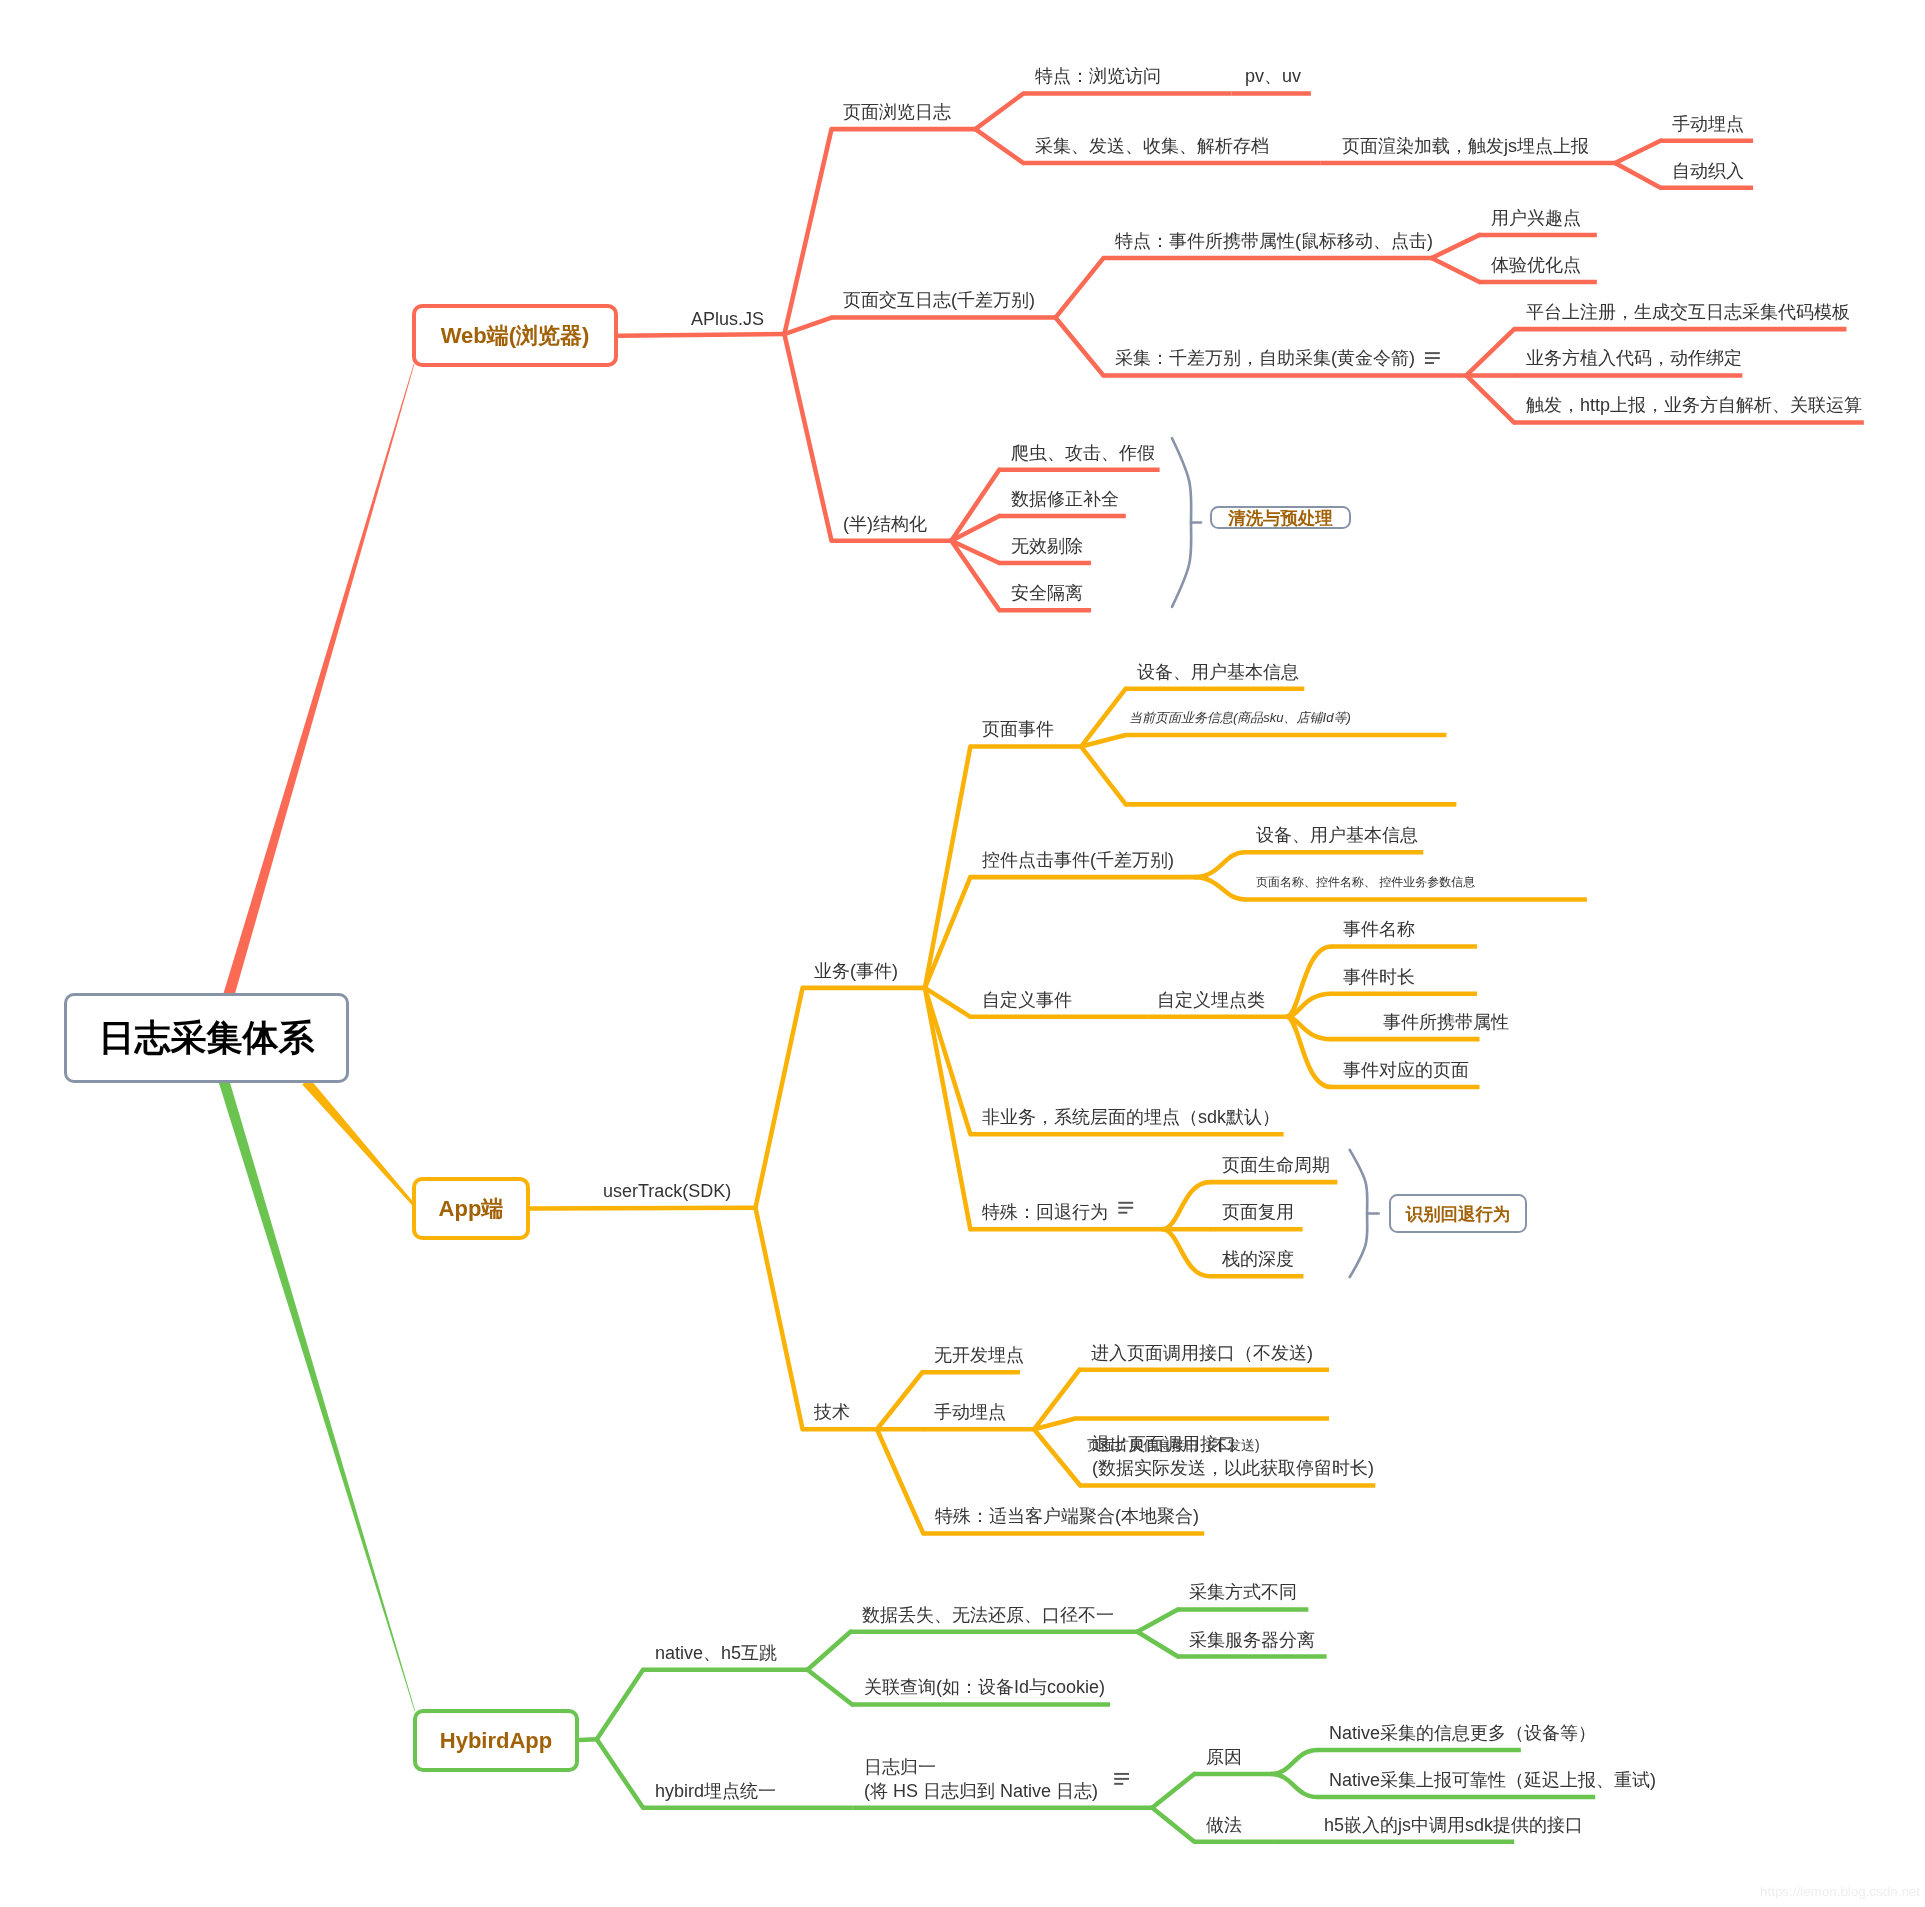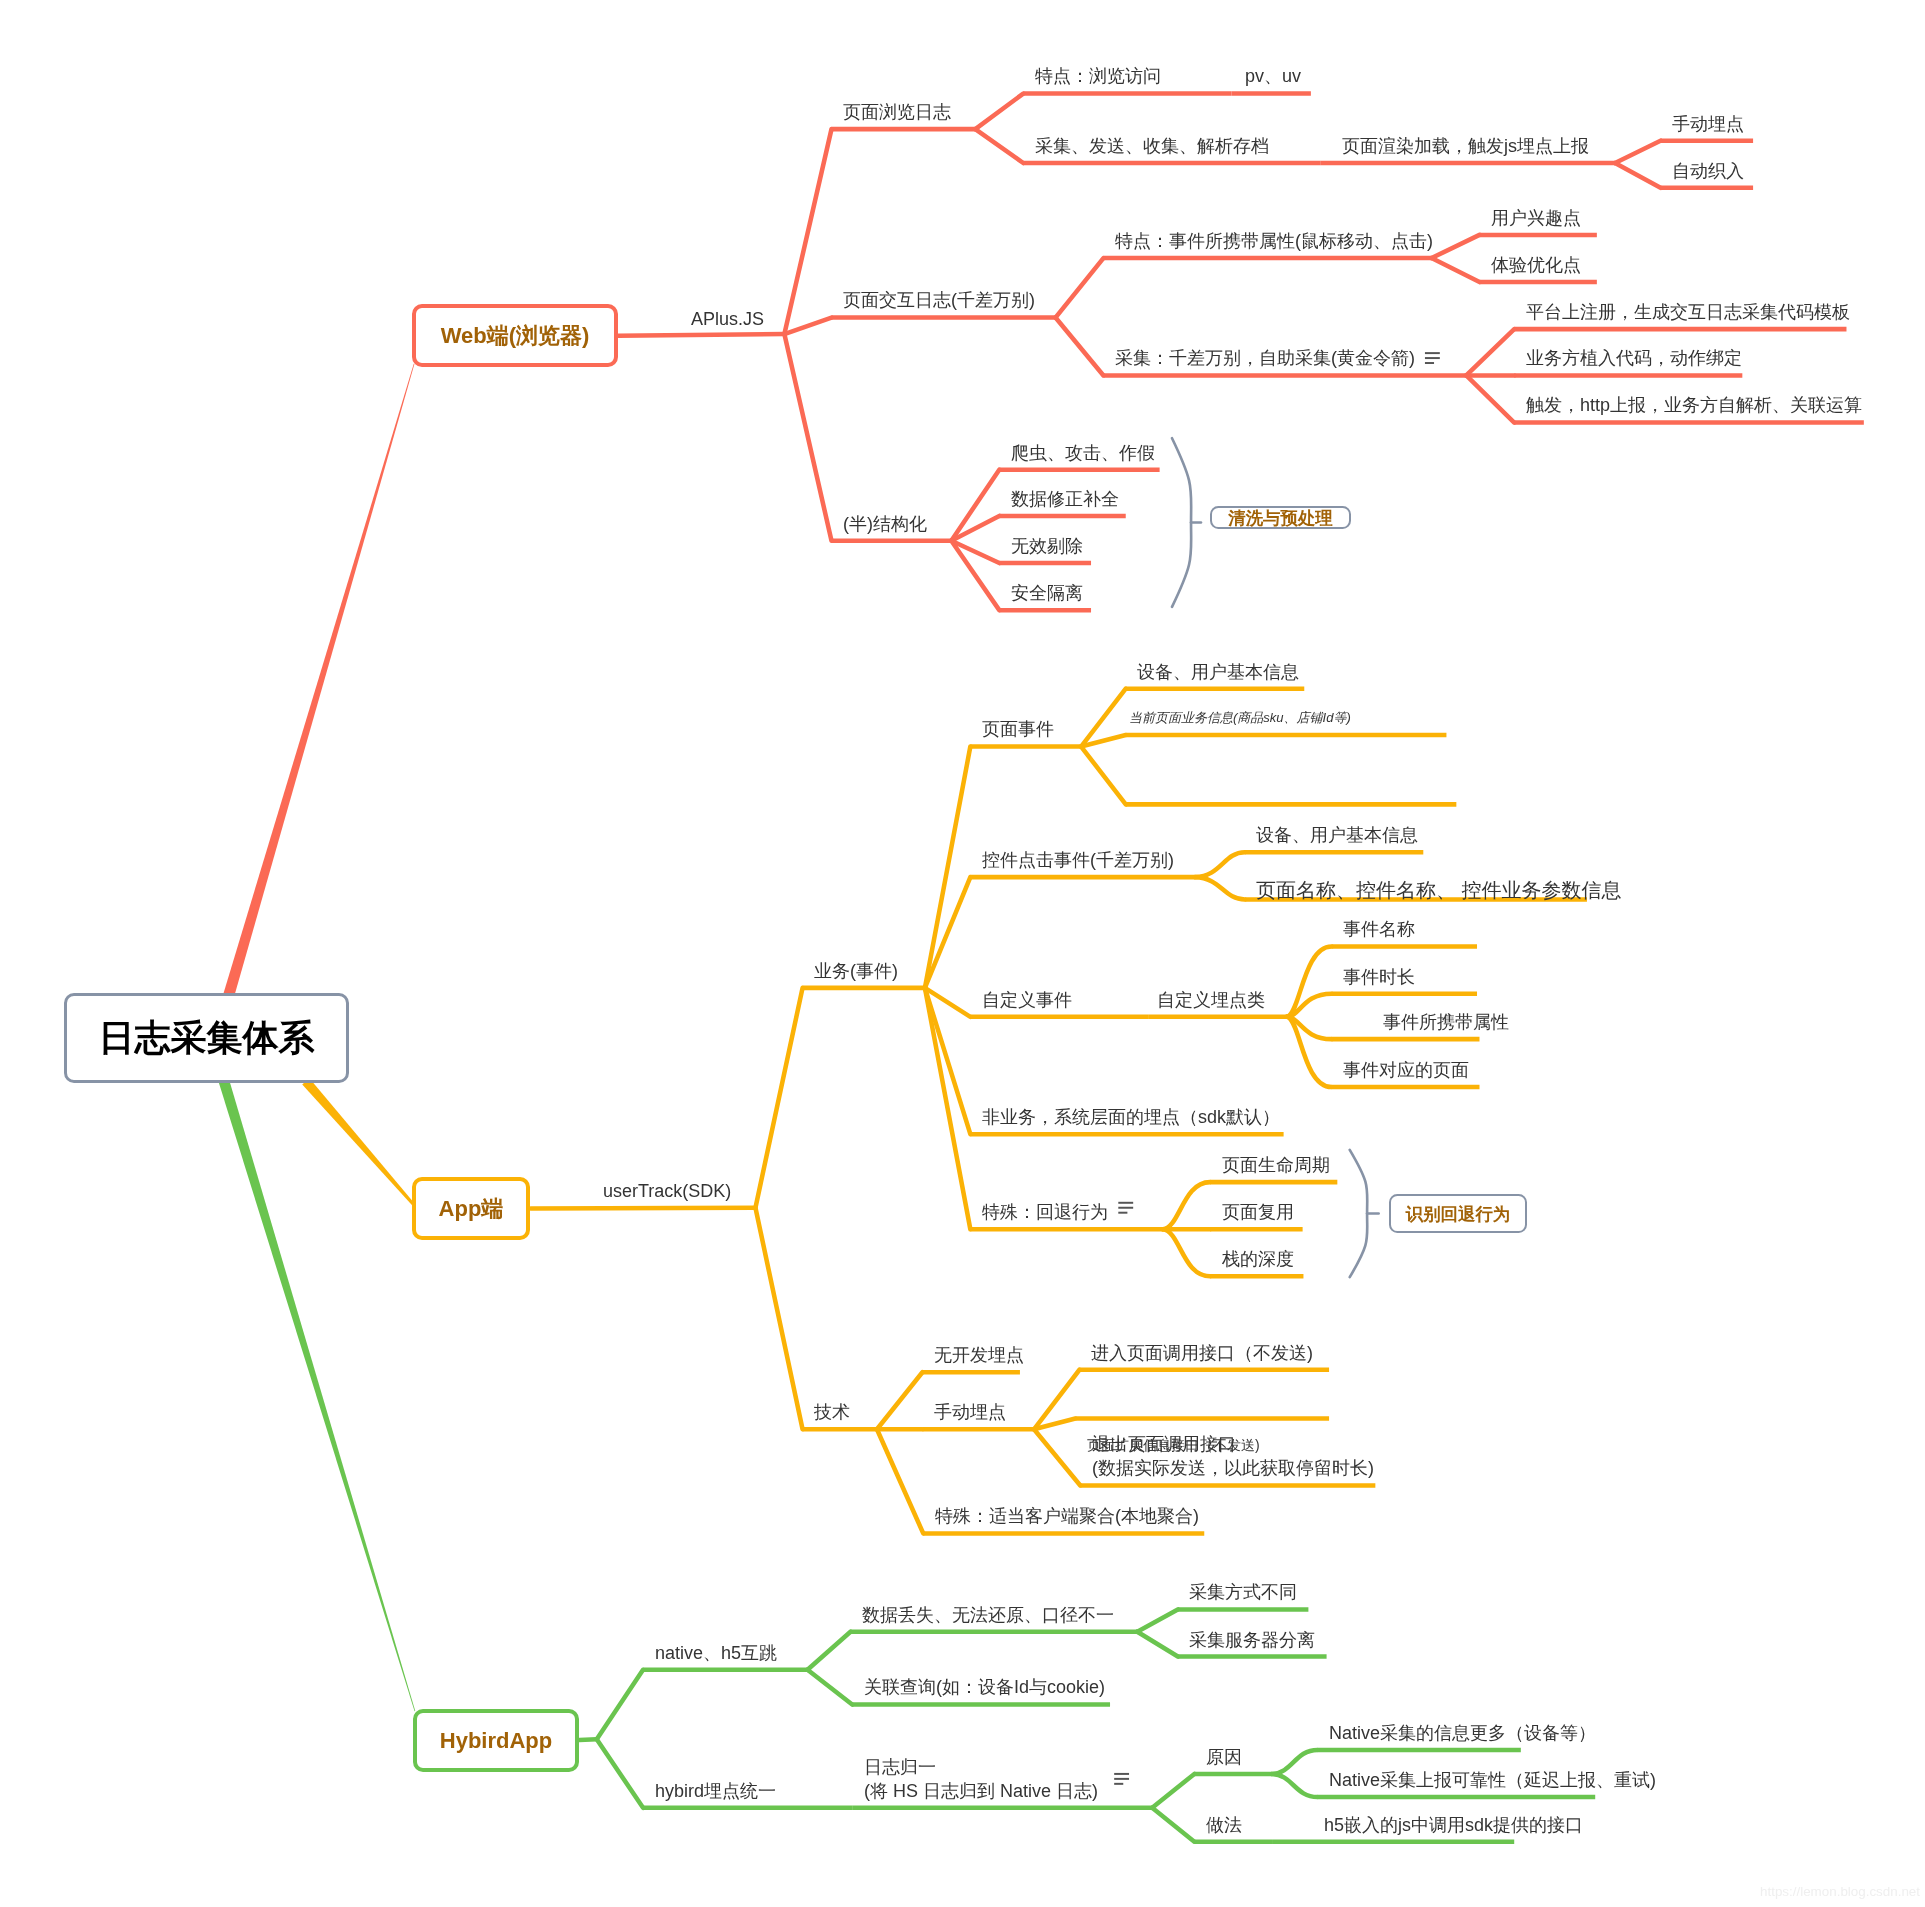--- a/index.html
+++ b/index.html
@@ -191,21 +191,21 @@
     <div class="lbl" style="left: 1011px; top: 441px; font-size: 18px;">爬虫、攻击、作假</div>
     <div class="lbl" style="left: 1011px; top: 487px; font-size: 18px;">数据修正补全</div>
     <div class="lbl" style="left: 1011px; top: 534px; font-size: 18px;">无效剔除</div>
     <div class="lbl" style="left: 1011px; top: 581px; font-size: 18px;">安全隔离</div>
     <div class="lbl" style="left: 814px; top: 959px; font-size: 18px;">业务(事件)</div>
     <div class="lbl" style="left: 982px; top: 717px; font-size: 18px;">页面事件</div>
     <div class="lbl" style="left: 1137px; top: 660px; font-size: 18px;">设备、用户基本信息</div>
     <div class="lbl" style="left: 1129px; top: 706px; font-size: 13px; font-style: italic;">当前页面业务信息(商品sku、店铺Id等)</div>
     <div class="lbl" style="left: 982px; top: 848px; font-size: 18px;">控件点击事件(千差万别)</div>
     <div class="lbl" style="left: 1256px; top: 823px; font-size: 18px;">设备、用户基本信息</div>
-    <div class="lbl" style="left: 1256px; top: 870px; font-size: 20px; margin-top: 8px;">页面名称、控件名称、 控件业务参数信息</div>
+    <div class="lbl" style="left: 1256px; top: 870px; font-size: 12px;">页面名称、控件名称、 控件业务参数信息</div>
     <div class="lbl" style="left: 982px; top: 988px; font-size: 18px;">自定义事件</div>
     <div class="lbl" style="left: 1157px; top: 988px; font-size: 18px;">自定义埋点类</div>
     <div class="lbl" style="left: 1343px; top: 917px; font-size: 18px;">事件名称</div>
     <div class="lbl" style="left: 1343px; top: 965px; font-size: 18px;">事件时长</div>
     <div class="lbl" style="left: 1343px; top: 1010px; font-size: 18px; margin-left: 40px;">事件所携带属性</div>
     <div class="lbl" style="left: 1343px; top: 1058px; font-size: 18px;">事件对应的页面</div>
     <div class="lbl" style="left: 982px; top: 1105px; font-size: 18px;">非业务，系统层面的埋点（sdk默认）</div>
     <div class="lbl" style="left: 982px; top: 1200px; font-size: 18px;">特殊：回退行为</div>
     <div class="lbl" style="left: 1222px; top: 1153px; font-size: 18px;">页面生命周期</div>
     <div class="lbl" style="left: 1222px; top: 1200px; font-size: 18px;">页面复用</div>

